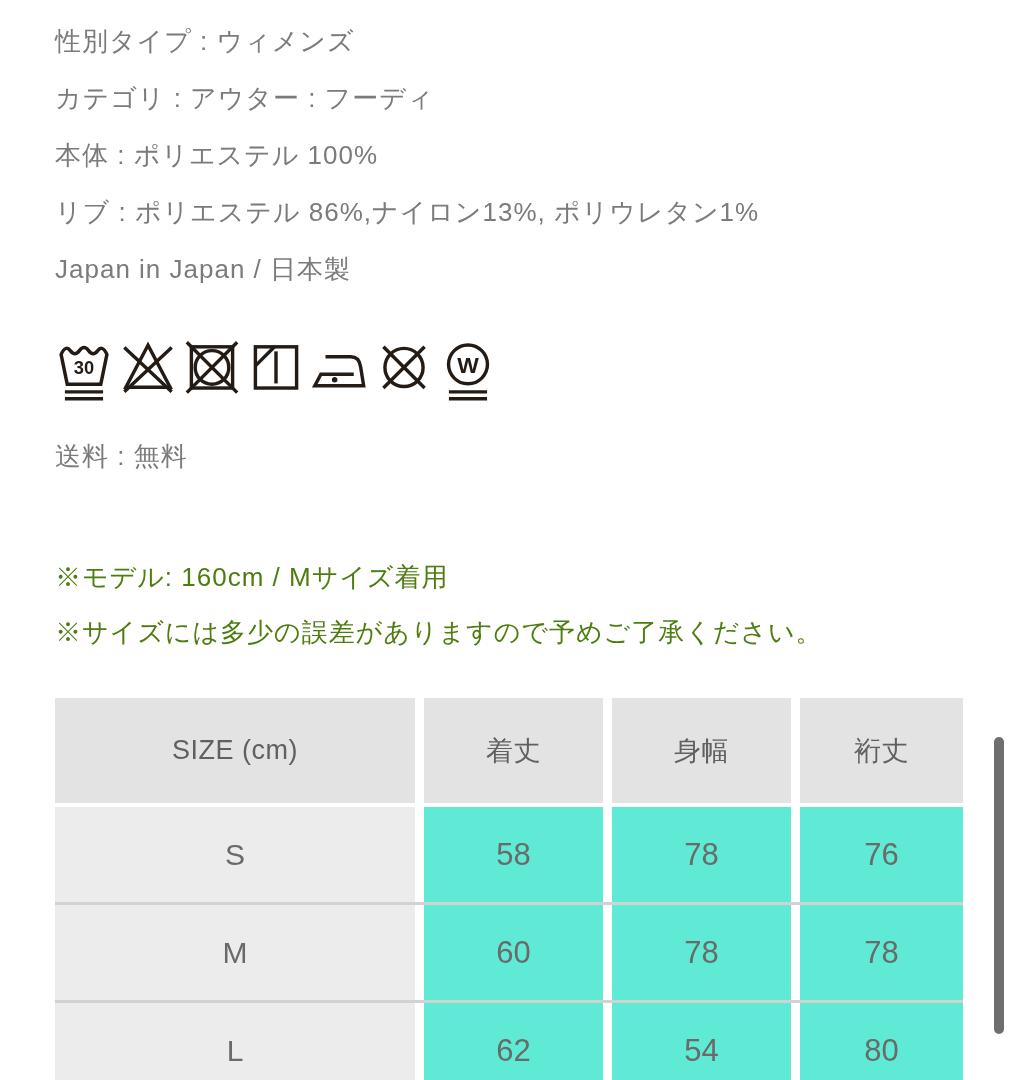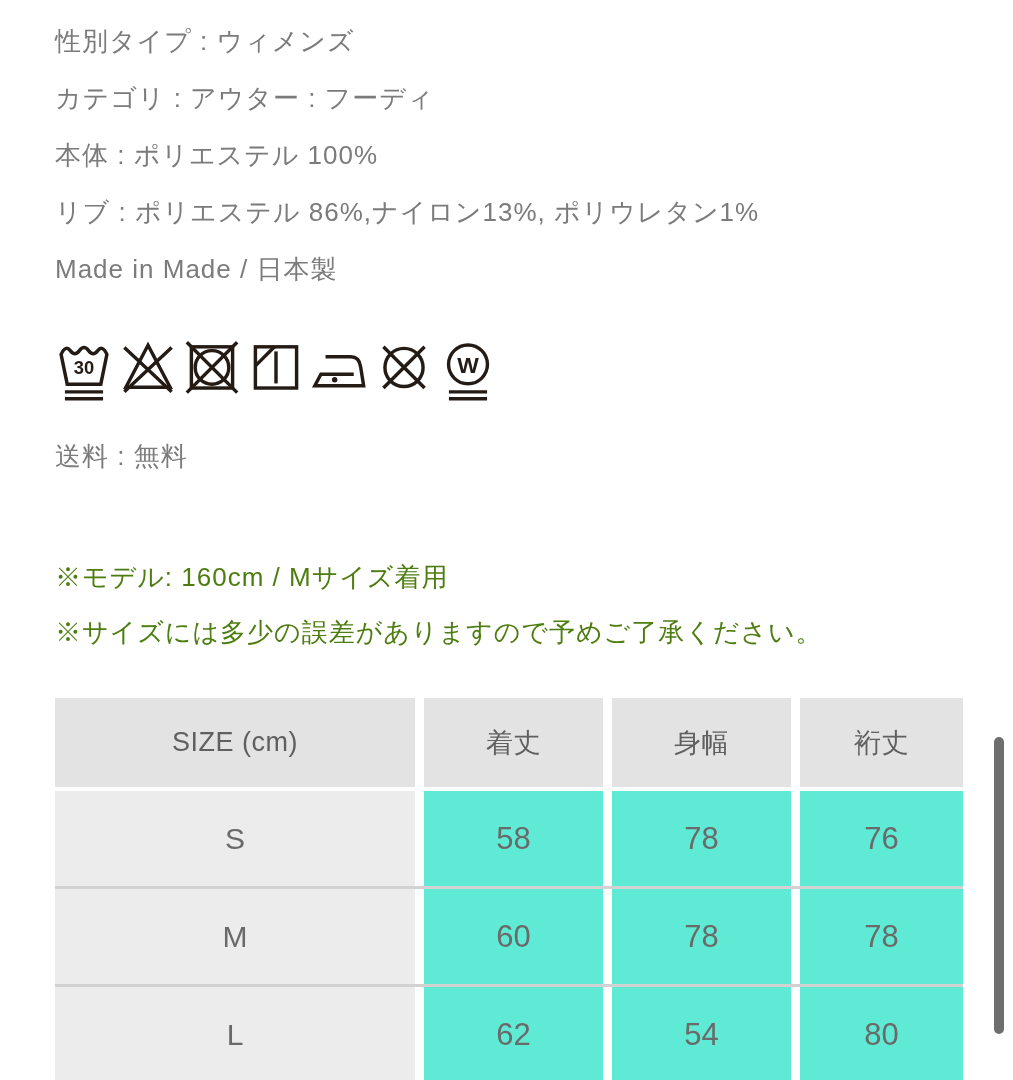--- a/index.html
+++ b/index.html
@@ -52,21 +52,21 @@
     grid-template-columns: 360px 179px 179px 163px;
     column-gap: 9px;
     width: 908px;
   }
   .cell {
     display: flex;
     align-items: center;
     justify-content: center;
   }
   .th {
-    height: 89px;
+    height: 105px;
     background: #e3e3e3;
     font-size: 27px;
     color: #606060;
     letter-spacing: 0.5px;
   }
   .row-spacer { grid-column: 1 / -1; height: 4px; background: #ffffff; }
   .row-sep    { grid-column: 1 / -1; height: 3px; background: #d2d2d2; }
   .td {
     height: 95px;
     font-size: 31px;
@@ -88,21 +88,21 @@
 </head>
 <body>
 
 <div class="page">
   <div class="content">
 
     <p class="info-line">性別タイプ : ウィメンズ</p>
     <p class="info-line">カテゴリ : アウター : フーディ</p>
     <p class="info-line">本体 : ポリエステル 100%</p>
     <p class="info-line">リブ : ポリエステル 86%,ナイロン13%, ポリウレタン1%</p>
-    <p class="info-line">Made in Made / 日本製</p>
+    <p class="info-line">Japan in Japan / 日本製</p>
 
     <div class="care-row">
       <svg width="58" height="74" viewBox="0 0 76 96">
         <path class="care-stroke" d="M8,25 Q14,12 20,20 Q26,28 32,20 Q38,12 44,20 Q50,28 56,20 Q62,12 68,25 L60,64 L16,64 Z"></path>
         <text class="care-text" x="38" y="51" font-size="24" text-anchor="middle">30</text>
         <path class="care-stroke" d="M13,74 H63 M13,83 H63"></path>
       </svg>
       <svg width="58" height="74" viewBox="0 0 76 96">
         <path class="care-stroke" d="M38,13 L9,68 L67,68 Z"></path>
         <path class="care-stroke" d="M7,16 L69,74 M69,16 L7,74"></path>

